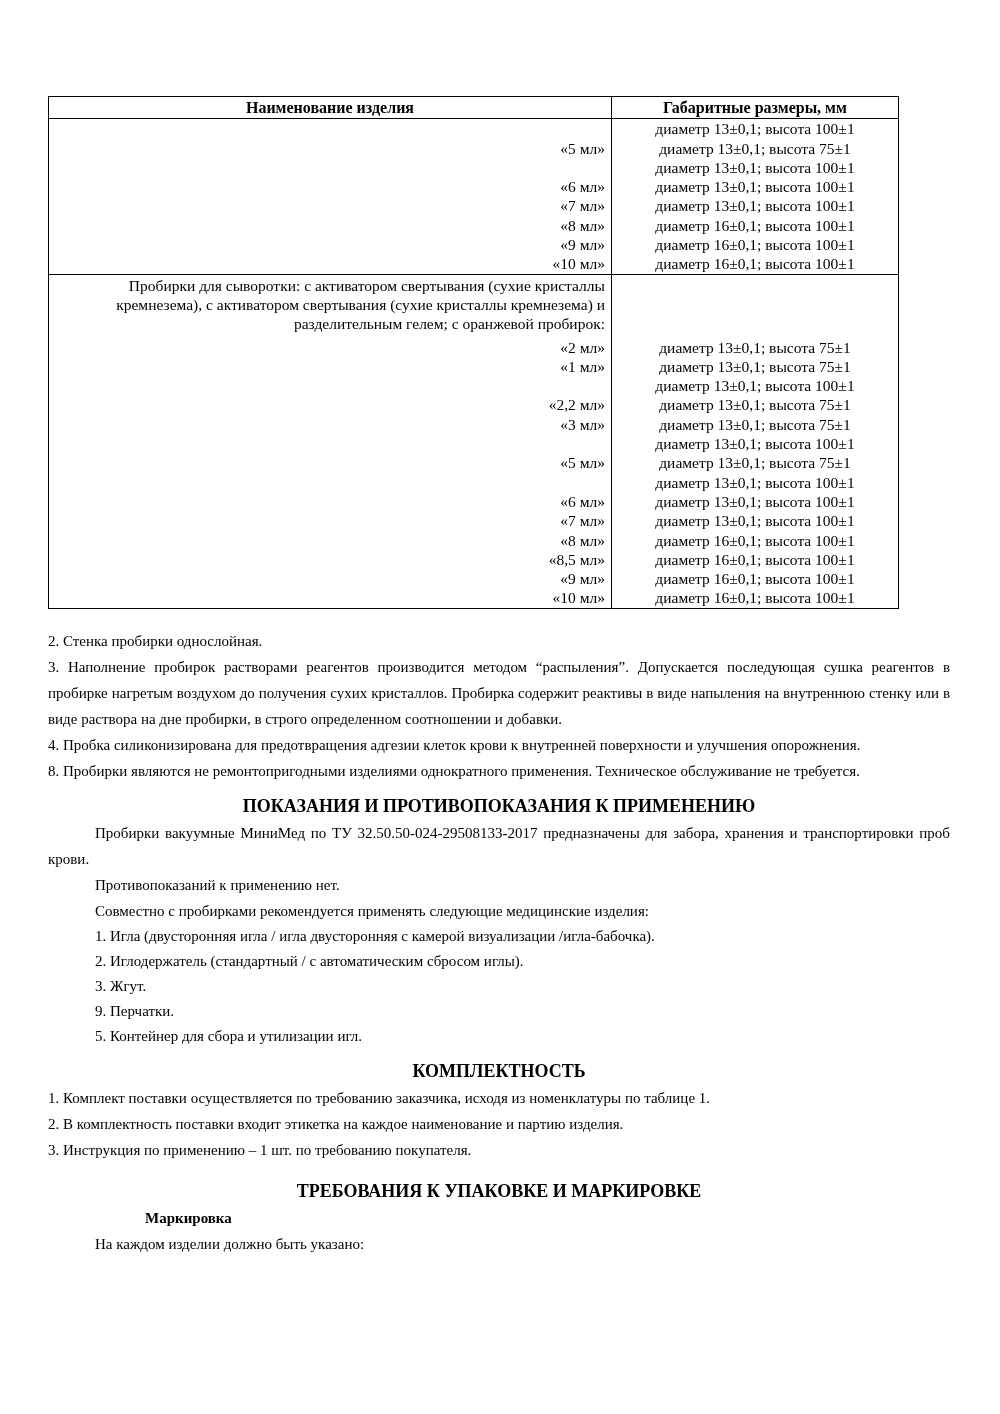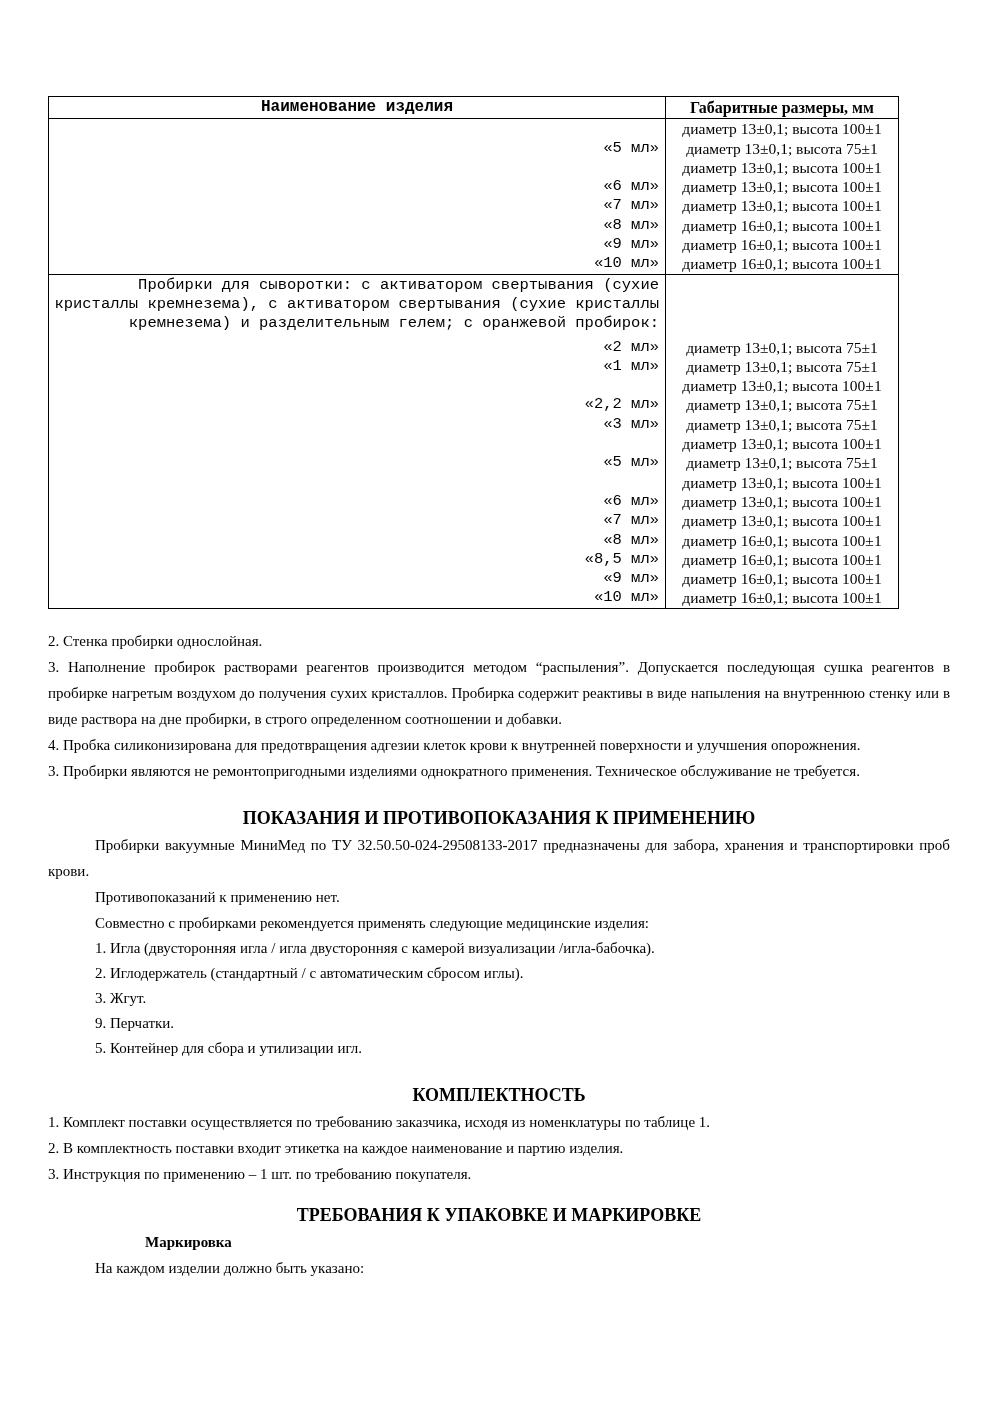--- a/index.html
+++ b/index.html
@@ -16,21 +16,21 @@
     width:851px;
     border-collapse:collapse;
     table-layout:fixed;
     border:1px solid #000;
     font-size:15.5px;
   }
   table.spec-table th, table.spec-table td {
     vertical-align:top;
     line-height:19.3px;
   }
-  th.name-col, td.name-col { width:617px; border-right:1px solid #000;font-family:Liberation Mono, monospace; }
+  th.name-col, td.name-col { width:563px; border-right:1px solid #000; }
   thead th {
     border-bottom:1px solid #000;
     font-weight:bold;
     text-align:center;
     font-size:16px;
     line-height:20px;
     padding:1px 2px;
   }
   td.name-col { text-align:right; padding-left:5px; padding-right:6px; }
   td.size-col { text-align:center; padding:0 2px; }
@@ -45,21 +45,21 @@
     text-align:left;
   }
   .para.justify { text-align:justify; }
   .para.indent { text-indent:47px; }
   .para.list-item { padding-left:47px; text-align:left; line-height:25px; }
   .heading {
     text-align:center;
     font-weight:bold;
     font-size:18px;
     line-height:26px;
-    margin-top:21px;
+    margin-top:9px;
     margin-bottom:1px;
   }
   .heading.more-space { margin-top:15px; }
   .sub-bold { font-weight:bold; padding-left:97px; }
 </style>
 </head>
 <body>
 
 <div class="page">
 
@@ -165,21 +165,21 @@
           <td class="name-col">«10 мл»</td>
           <td class="size-col">диаметр 16±0,1; высота 100±1</td>
         </tr>
       </tbody>
   </table>
 
   <div class="body-text" id="paragraphs">
       <p class="para justify">2. Стенка пробирки однослойная.</p>
       <p class="para justify">3. Наполнение пробирок растворами реагентов производится методом “распыления”. Допускается последующая сушка реагентов в пробирке нагретым воздухом до получения сухих кристаллов. Пробирка содержит реактивы в виде напыления на внутреннюю стенку или в виде раствора на дне пробирки, в строго определенном соотношении и добавки.</p>
       <p class="para justify">4. Пробка силиконизирована для предотвращения адгезии клеток крови к внутренней поверхности и улучшения опорожнения.</p>
-      <p class="para justify">3. Пробирки являются не ремонтопригодными изделиями однократного применения. Техническое обслуживание не требуется.</p>
+      <p class="para justify">8. Пробирки являются не ремонтопригодными изделиями однократного применения. Техническое обслуживание не требуется.</p>
     </div>
 
   <h2 class="heading">ПОКАЗАНИЯ И ПРОТИВОПОКАЗАНИЯ К ПРИМЕНЕНИЮ</h2>
   <p class="para indent justify">Пробирки вакуумные МиниМед по ТУ 32.50.50-024-29508133-2017 предназначены для забора, хранения и транспортировки проб крови.</p>
   <p class="para indent">Противопоказаний к применению нет.</p>
   <p class="para indent">Совместно с пробирками рекомендуется применять следующие медицинские изделия:</p>
   <div id="indications-list">
       <p class="para list-item">1.  Игла (двусторонняя игла / игла двусторонняя с камерой визуализации /игла-бабочка).</p>
       <p class="para list-item">2.  Иглодержатель (стандартный / с автоматическим сбросом иглы).</p>
       <p class="para list-item">3.  Жгут.</p>

